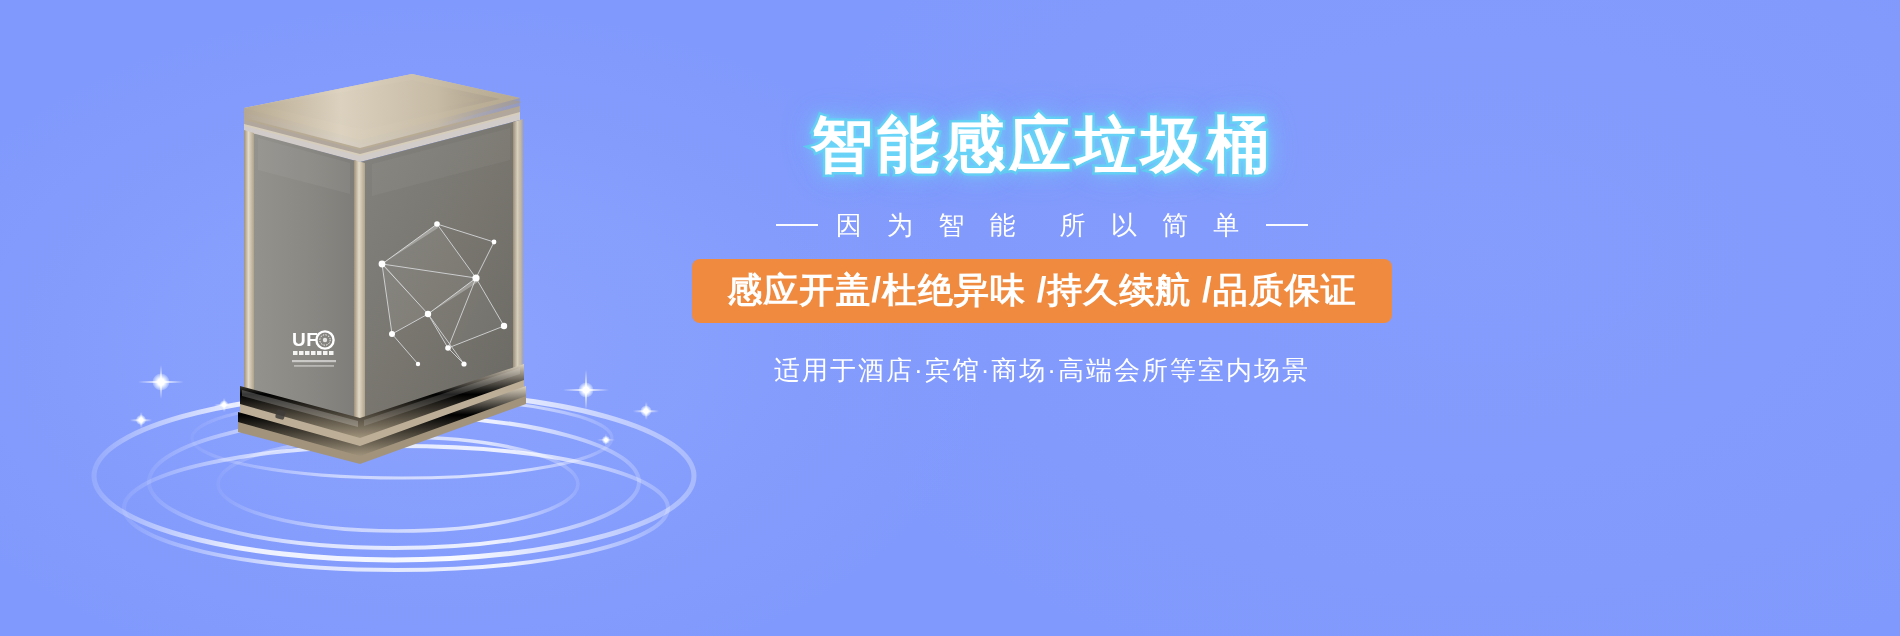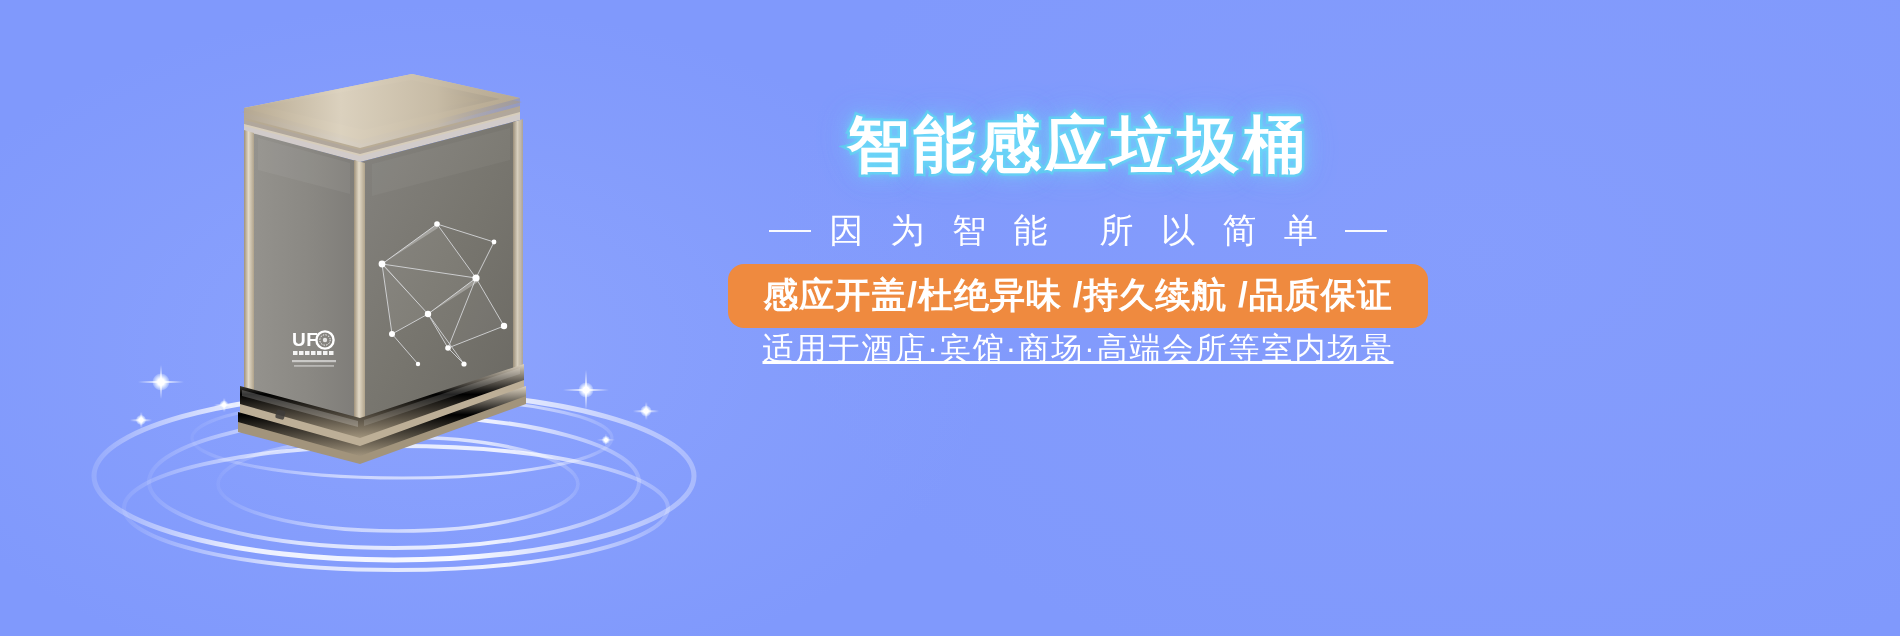--- a/index.html
+++ b/index.html
@@ -65,21 +65,21 @@
     left: 232px;
     top: 64px;
     width: 300px;
     height: 400px;
   }
   .product svg { display: block; width: 100%; height: 100%; overflow: visible; }
 
   
   .textblock {
     position: absolute;
-    left: 728px;
+    left: 692px;
     top: 112px;
     width: 700px;
   }
 
   .main-title {
     font-size: 62px;
     font-weight: bold;
     color: #ffffff;
     letter-spacing: 4px;
     line-height: 1.06;
@@ -102,53 +102,53 @@
   }
   .sub-dash {
     display: block;
     width: 42px;
     height: 2px;
     background: #ffffff;
     opacity: 0.95;
     flex: none;
   }
   .subtitle-text {
-    font-size: 34px;
+    font-size: 26px;
     color: #ffffff;
     letter-spacing: 9px;
     white-space: nowrap;
     font-weight: 400;
   }
 
   .feature-banner {
-    margin-top: 10px;
+    margin-top: 16px;
     background: #ef8a3f;
-    border-radius: 16px;
+    border-radius: 8px;
     padding: 10px 22px 12px 22px;
     display: inline-block;
     box-sizing: border-box;
     width: 100%;
     text-align: center;
   }
   .feature-text {
     font-size: 35px;
     font-weight: bold;
     color: #ffffff;
     letter-spacing: 1px;
     white-space: nowrap;
     line-height: 1.2;
   }
 
   .scene-text {
-    font-size: 31px;
+    margin-top: 30px;
+    font-size: 26px;
     color: #ffffff;
     letter-spacing: 2px;
     text-align: center;
     white-space: nowrap;
-    text-decoration: underline;
   }
 </style>
 </head>
 <body>
 
 <div id="banner">
 
   <div class="bg-glow"></div>
 
   <div class="ripples">

